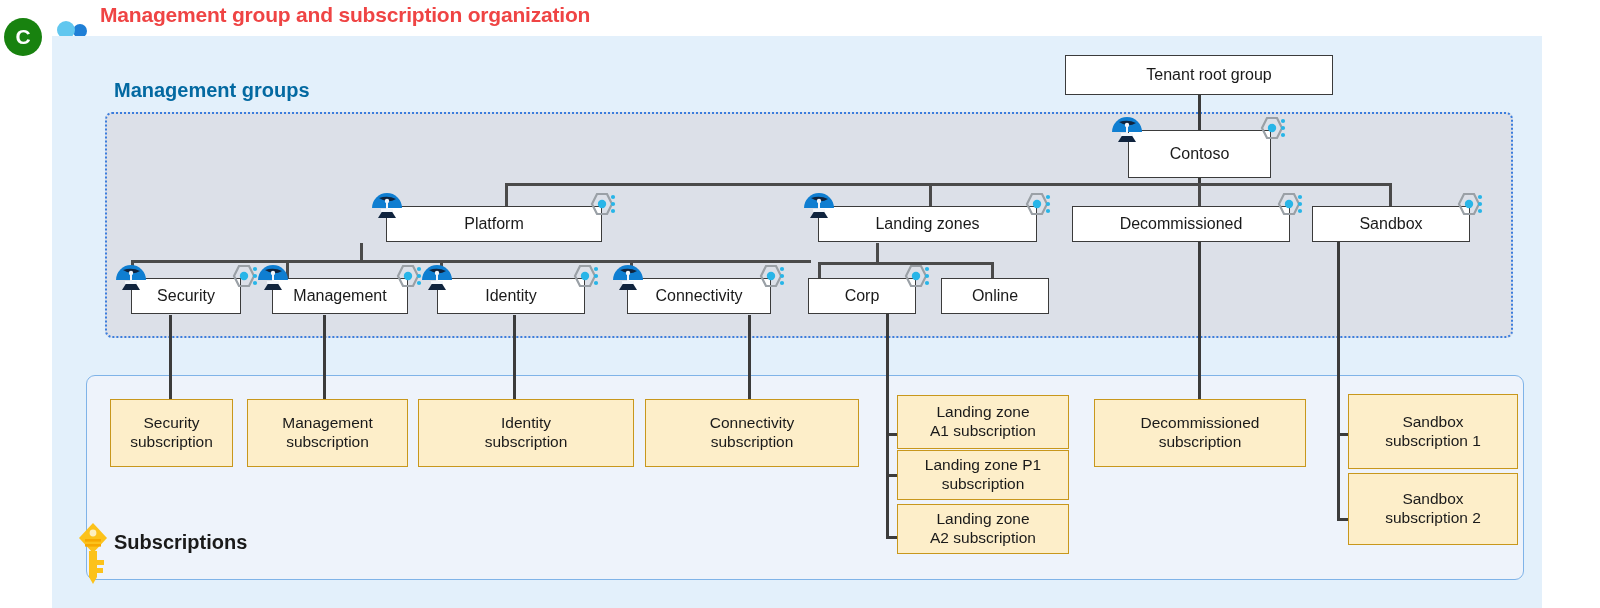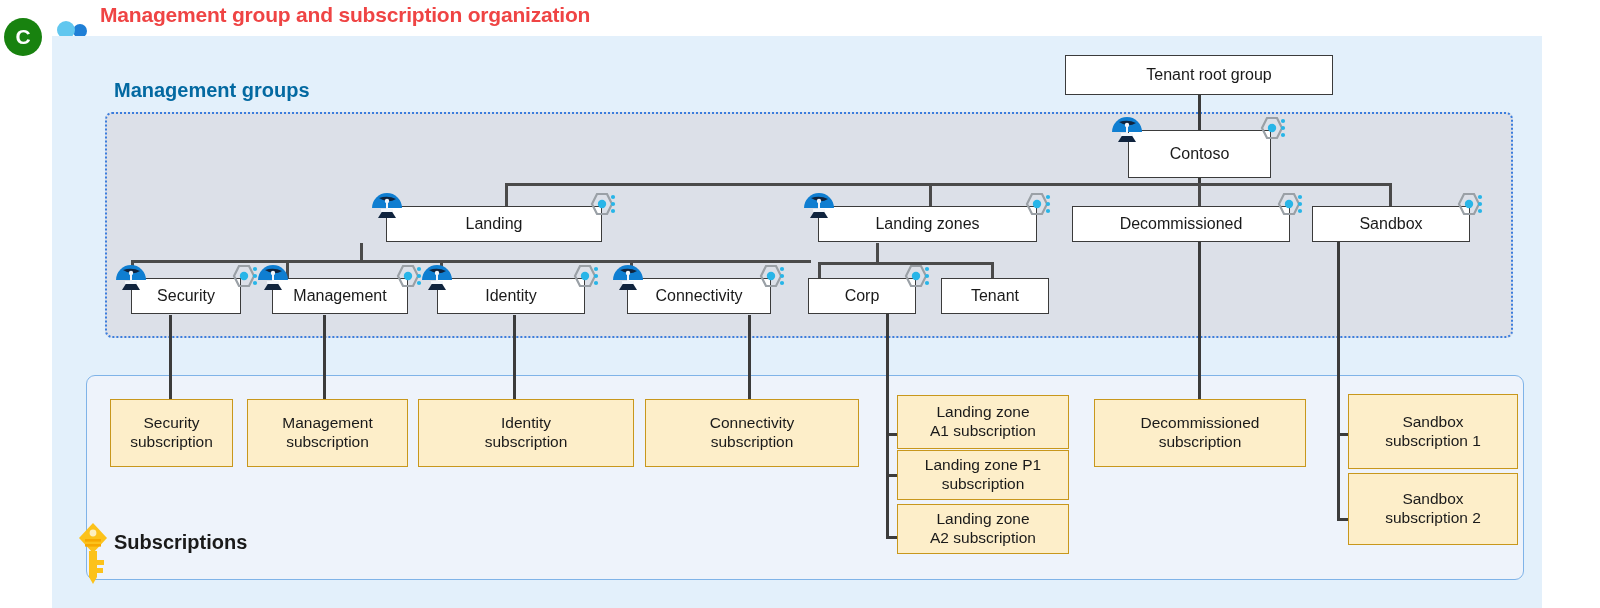--- a/index.html
+++ b/index.html
@@ -144,21 +144,21 @@
 <div class="mg-ico" style="left:1255px;top:114px;">
   <svg viewBox="0 0 34 30" width="34" height="30">
     <path d="M12 4 L22 4 L27 14 L22 24 L12 24 L7 14 Z" fill="none" stroke="#9aa0a6" stroke-width="2.2"></path>
     <circle cx="17" cy="14" r="4.2" fill="#28b5e8"></circle>
     <circle cx="28" cy="7" r="2.1" fill="#28b5e8"></circle>
     <circle cx="28" cy="14" r="2.1" fill="#28b5e8"></circle>
     <circle cx="28" cy="21" r="2.1" fill="#28b5e8"></circle>
   </svg>
 </div>
 
-<div class="node" style="left:386px;top:206px;width:216px;height:36px;">Landing</div>
+<div class="node" style="left:386px;top:206px;width:216px;height:36px;">Platform</div>
 <div class="policy-ico" style="left:370px;top:190px;">
   <svg viewBox="0 0 34 30" width="34" height="30">
       <path d="M2 18 a15 15 0 0 1 30 0 z" fill="#0f7ed1"></path>
       <path d="M9 8 q9 -3 17 1 q-8 5 -17 -1 z" fill="#10243e"></path>
       <rect x="16" y="11" width="2" height="8" fill="#f2f6fb"></rect>
       <circle cx="17" cy="11" r="2.2" fill="#f2f6fb"></circle>
       <path d="M8 28 l5 -8 h8 l5 8 z" fill="#10243e"></path>
       <rect x="11" y="19" width="12" height="3" fill="#f2f6fb"></rect>
     </svg>
 </div>
@@ -303,21 +303,21 @@
 <div class="mg-ico" style="left:899px;top:262px;">
   <svg viewBox="0 0 34 30" width="34" height="30">
       <path d="M12 4 L22 4 L27 14 L22 24 L12 24 L7 14 Z" fill="none" stroke="#9aa0a6" stroke-width="2.2"></path>
       <circle cx="17" cy="14" r="4.2" fill="#28b5e8"></circle>
       <circle cx="28" cy="7" r="2.1" fill="#28b5e8"></circle>
       <circle cx="28" cy="14" r="2.1" fill="#28b5e8"></circle>
       <circle cx="28" cy="21" r="2.1" fill="#28b5e8"></circle>
     </svg>
 </div>
 
-<div class="node" style="left:941px;top:278px;width:108px;height:36px;">Tenant</div>
+<div class="node" style="left:941px;top:278px;width:108px;height:36px;">Online</div>
 
 <div class="sub" style="left:110px;top:399px;width:123px;height:68px;white-space:pre-line;">Security
 subscription</div>
 <div class="sub" style="left:247px;top:399px;width:161px;height:68px;white-space:pre-line;">Management
 subscription</div>
 <div class="sub" style="left:418px;top:399px;width:216px;height:68px;white-space:pre-line;">Identity
 subscription</div>
 <div class="sub" style="left:645px;top:399px;width:214px;height:68px;white-space:pre-line;">Connectivity
 subscription</div>
 

